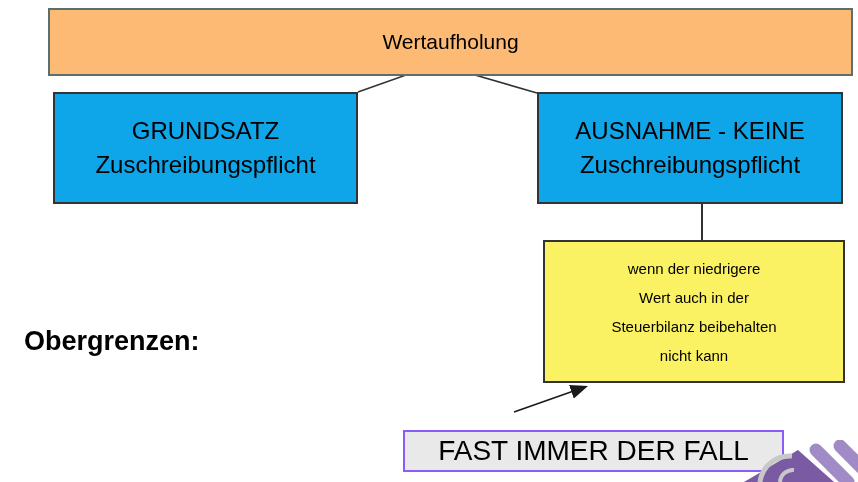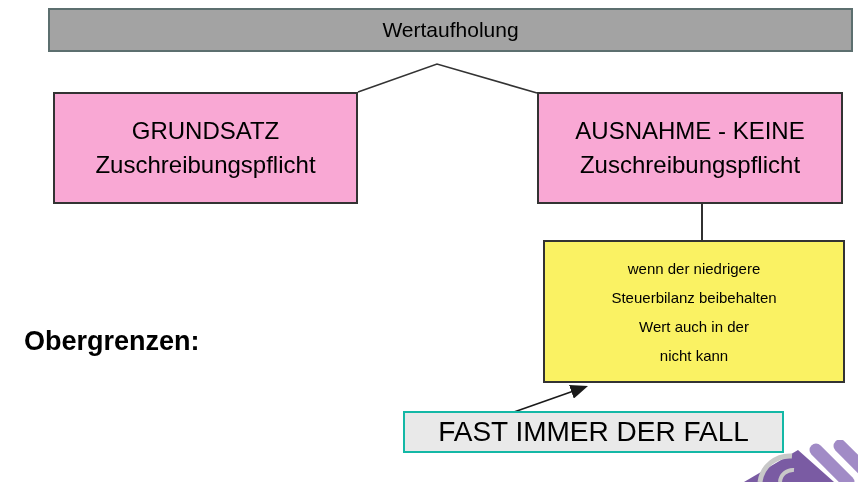--- a/index.html
+++ b/index.html
@@ -22,46 +22,46 @@
     position: absolute;
     box-sizing: border-box;
     display: flex;
     flex-direction: column;
     align-items: center;
     justify-content: center;
     text-align: center;
   }
   .root-box {
     left: 48px; top: 8px;
-    width: 805px; height: 44px;
-    background: #a3a3a3;
+    width: 805px; height: 68px;
+    background: #fdba74;
     border: 2px solid #5C6F6F;
     font-size: 21px;
   }
   .branch {
-    background: #f9a8d4;
+    background: #0ea5e9;
     border: 2px solid #333333;
     font-size: 24px;
     line-height: 34px;
   }
   .branch-left  { left: 53px;  top: 92px; width: 305px; height: 112px; }
   .branch-right { left: 537px; top: 92px; width: 306px; height: 112px; }
   .condition-box {
     left: 543px; top: 240px;
     width: 302px; height: 143px;
     background: #FAF263;
     border: 2px solid #333333;
     font-size: 15px;
     line-height: 29px;
   }
   .note-box {
-    left: 403px; top: 411px;
+    left: 403px; top: 430px;
     width: 381px; height: 42px;
     background: #E9E9E9;
-    border: 2px solid #14b8a6;
+    border: 2px solid #8b5cf6;
     font-size: 28px;
   }
   .side-text {
     position: absolute;
     left: 24px; top: 246px;
     font-size: 27px;
     line-height: 38px;
     white-space: pre-wrap;
   }
   .side-text .heading { font-weight: bold; }
@@ -102,22 +102,22 @@
   </div>
 
   <div class="side-text">
     <div class="heading">Obergrenzen:</div>
     
     
   </div>
 
   <div class="box condition-box">
     <span>wenn der niedrigere</span>
+    <span>Wert auch in der</span>
     <span>Steuerbilanz beibehalten</span>
-    <span>Wert auch in der</span>
     <span>nicht kann</span>
   </div>
 
   <div class="box note-box">
     <span>FAST IMMER DER FALL</span>
   </div>
 
   <svg class="logo" viewBox="0 0 138 42" xmlns="http://www.w3.org/2000/svg">
     <line x1="96" y1="10" x2="128" y2="42" stroke="#A18BC6" stroke-width="13" stroke-linecap="round"></line>
     <line x1="120" y1="6" x2="148" y2="34" stroke="#A18BC6" stroke-width="13" stroke-linecap="round"></line>

